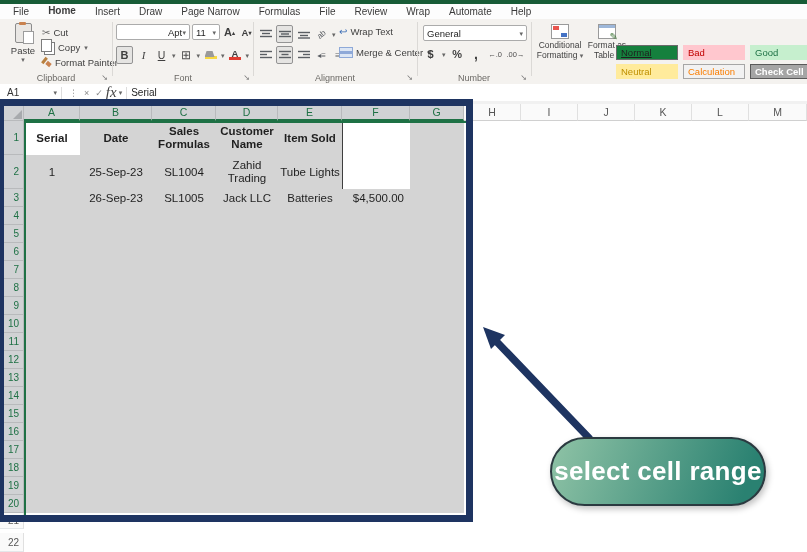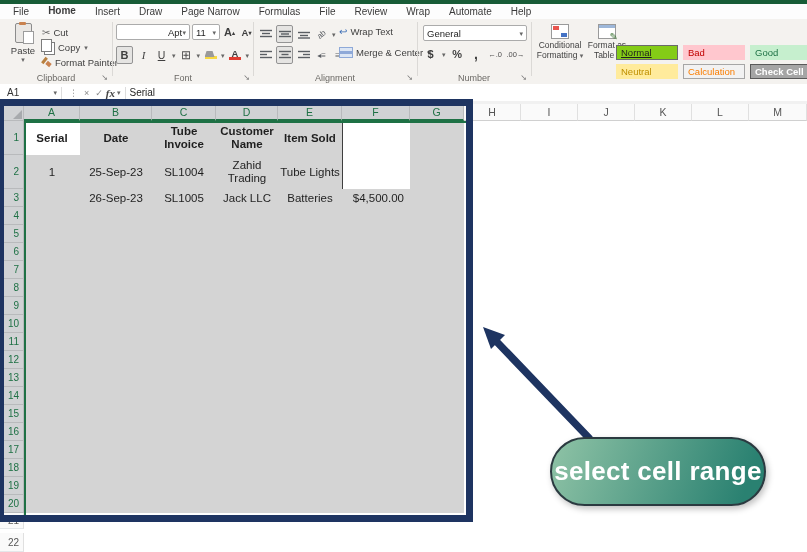--- a/index.html
+++ b/index.html
@@ -48,21 +48,21 @@
   .faticon{position:relative;width:16px;height:13px;border:1px solid #9a9a9a;background:#fff;}
   .faticon:before{content:"";position:absolute;left:0;top:0;right:0;height:3px;background:#9db7d9;}
   .faticon:after{content:"\270E";position:absolute;right:-3px;bottom:-4px;font-size:10px;color:#4a7d43;}
   .twoline{font-size:8.5px;line-height:1.15;text-align:center;color:#3f3f3f;}
   
   #formulabar{position:absolute;left:0;top:84px;width:807px;height:17px;background:#fff;
               border-bottom:1px solid #cfcfcf;display:flex;align-items:center;font-size:10px;color:#333;}
   #namebox{width:50px;padding-left:7px;display:flex;justify-content:space-between;align-items:center;}
   .fbsep{width:1px;height:12px;background:#ddd;margin:0 4px;}
   .fbbtn{color:#8a8a8a;font-size:9px;padding:0 3px;}
-  #fxlabel{font-family:"Liberation Serif",serif;font-style:italic;font-size:11px;color:#444;font-weight:bold;}
+  #fxlabel{font-family:"Liberation Serif",serif;font-style:italic;font-size:15px;color:#444;}
   
   #grid{position:absolute;left:0;top:101px;width:807px;height:451px;background:#fff;}
   #gridtopstrip{position:absolute;left:0;top:0;width:807px;height:3px;background:#f1f1f1;}
   .colh,.rowh,.cell,.corner{position:absolute;box-sizing:border-box;}
   .colh{display:flex;align-items:center;justify-content:center;font-size:10.5px;}
   .colh.sel{background:#d0d2d4;color:#1e7145;border-right:1px solid #b8babc;border-bottom:2px solid #1e7145;}
   .colh.unsel{background:#fafafa;color:#565656;border-right:1px solid #e0e0e0;border-bottom:1px solid #d0d0d0;}
   .corner{background:#d0d2d4;border-right:1px solid #b8babc;border-bottom:1px solid #b8babc;}
   .corner:after{content:"";position:absolute;right:1px;bottom:1px;width:0;height:0;
                 border-left:9px solid transparent;border-bottom:9px solid #a7aaad;}
@@ -289,21 +289,21 @@
     <div class="grp" style="left:533px;width:274px;">
       <div style="position:absolute;left:3px;top:5px;width:48px;text-align:center;">
         <span class="cficon" style="display:inline-block;"></span>
         <div class="twoline"><span>Conditional Formatting</span> <span class="ddt">▾</span></div>
       </div>
       <div style="position:absolute;left:53px;top:5px;width:42px;text-align:center;">
         <span class="faticon" style="display:inline-block;"></span>
         <div class="twoline"><span>Format as Table</span> <span class="ddt">▾</span></div>
       </div>
       <div id="chips" style="position:absolute;left:83px;top:0;width:191px;height:65px;">
-          <div class="chip" style="left: 0px; top: 26px; background: #84cc16; color: rgb(31, 31, 31); border: 1.5px solid rgb(106, 106, 106); text-decoration: underline;">Normal</div>
+          <div class="chip" style="left: 0px; top: 26px; background: #15803d; color: rgb(31, 31, 31); border: 1.5px solid rgb(106, 106, 106); text-decoration: underline;">Normal</div>
           <div class="chip" style="left: 67px; top: 26px; background: rgb(255, 199, 206); color: rgb(192, 0, 0); border: 1px solid rgb(255, 199, 206);">Bad</div>
           <div class="chip" style="left: 134px; top: 26px; background: rgb(198, 239, 206); color: rgb(30, 113, 69); border: 1px solid rgb(198, 239, 206);">Good</div>
           <div class="chip" style="left: 0px; top: 45px; background: rgb(255, 235, 156); color: rgb(191, 143, 0); border: 1px solid rgb(255, 235, 156);">Neutral</div>
           <div class="chip" style="left: 67px; top: 45px; background: rgb(242, 242, 242); color: rgb(250, 125, 0); border: 1px solid rgb(166, 166, 166);">Calculation</div>
           <div class="chip" style="left: 134px; top: 45px; background: rgb(165, 165, 165); color: rgb(255, 255, 255); border: 1px solid rgb(89, 89, 89); font-weight: bold;">Check Cell</div>
         </div>
     </div>
   </div>
 
   <div id="formulabar">
@@ -333,21 +333,21 @@
       <div class="colh sel" style="left: 410px; top: 3px; width: 54px; height: 17px;">G</div>
       <div class="colh unsel" style="left: 464px; top: 3px; width: 57px; height: 17px;">H</div>
       <div class="colh unsel" style="left: 521px; top: 3px; width: 57px; height: 17px;">I</div>
       <div class="colh unsel" style="left: 578px; top: 3px; width: 57px; height: 17px;">J</div>
       <div class="colh unsel" style="left: 635px; top: 3px; width: 57px; height: 17px;">K</div>
       <div class="colh unsel" style="left: 692px; top: 3px; width: 57px; height: 17px;">L</div>
       <div class="colh unsel" style="left: 749px; top: 3px; width: 58px; height: 17px;">M</div>
       <div class="rowh sel" style="left: 0px; top: 20px; width: 24px; height: 34px;">1</div>
       <div class="cell sel tbl bold white" style="left: 24px; top: 20px; width: 57px; height: 35px;">Serial</div>
       <div class="cell sel tbl bold" style="left: 80px; top: 20px; width: 73px; height: 35px;">Date</div>
-      <div class="cell sel tbl bold" style="left: 152px; top: 20px; width: 65px; height: 35px;">Tube Invoice</div>
+      <div class="cell sel tbl bold" style="left: 152px; top: 20px; width: 65px; height: 35px;">Sales Formulas</div>
       <div class="cell sel tbl bold" style="left: 216px; top: 20px; width: 63px; height: 35px;">Customer Name</div>
       <div class="cell sel tbl bold" style="left: 278px; top: 20px; width: 65px; height: 35px;">Item Sold</div>
       <div class="cell sel" style="left: 410px; top: 20px; width: 55px; height: 35px;"></div>
       <div class="cell unsel" style="left: 464px; top: 20px; width: 58px; height: 35px;"></div>
       <div class="cell unsel" style="left: 521px; top: 20px; width: 58px; height: 35px;"></div>
       <div class="cell unsel" style="left: 578px; top: 20px; width: 58px; height: 35px;"></div>
       <div class="cell unsel" style="left: 635px; top: 20px; width: 58px; height: 35px;"></div>
       <div class="cell unsel" style="left: 692px; top: 20px; width: 58px; height: 35px;"></div>
       <div class="cell unsel" style="left: 749px; top: 20px; width: 59px; height: 35px;"></div>
       <div class="rowh sel" style="left: 0px; top: 54px; width: 24px; height: 34px;">2</div>

